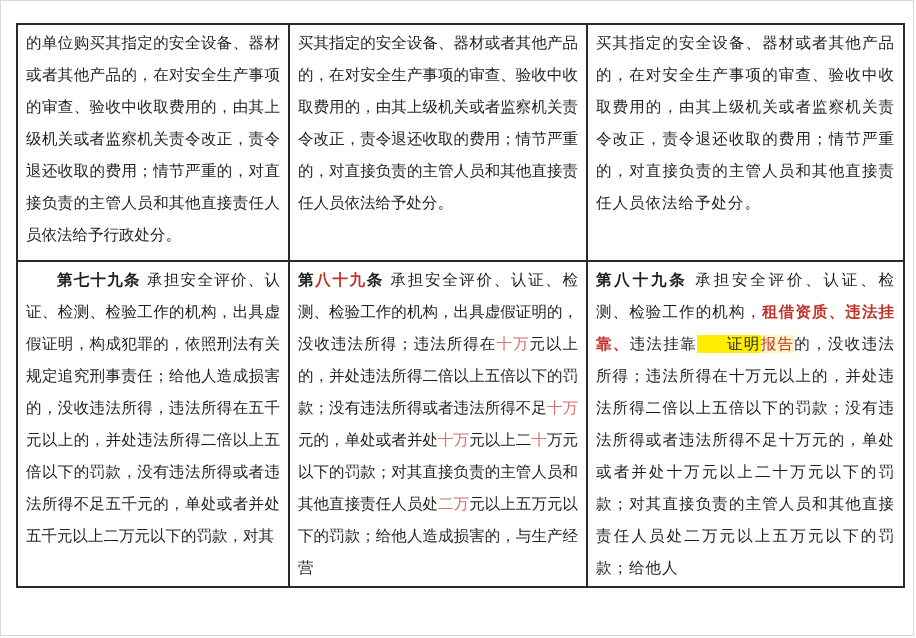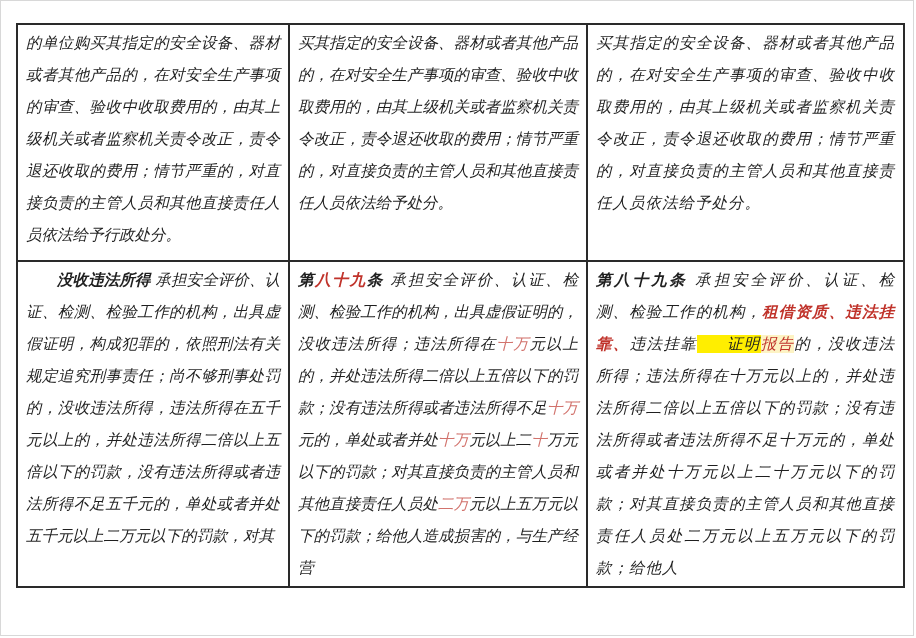--- a/index.html
+++ b/index.html
@@ -37,21 +37,20 @@
   }
   tr.row-1 td { height: 237px; }
   tr.row-2 td { height: 289px; }
   .para {
     font-size: 15.5px;
     line-height: 32px;
     text-align: justify;
     text-justify: inter-ideograph;
     letter-spacing: 0px;
     word-break: break-all;
-    font-style: italic;
   }
   td.col-3 .para { letter-spacing: 1px; }
   .para.indent { text-indent: 2em; }
   .seg-b  { font-weight: bold; }
   .seg-r  { color: var(--red, #c0332b); }
   .seg-pr { color: var(--softRed, #d2736d); margin-top: 16px; }
   .seg-hl { background: var(--highlight, #ffee00); padding-left: 30px; }
   .seg-hlp{ background: var(--highlightPale, #fdf3c4); }
   .footer {
     position: absolute;
@@ -82,21 +81,21 @@
         </td>
         <td class="col-2">
           <div class="para"><span>买其指定的安全设备、器材或者其他产品的，在对安全生产事项的审查、验收中收取费用的，由其上级机关或者监察机关责令改正，责令退还收取的费用；情节严重的，对直接负责的主管人员和其他直接责任人员依法给予处分。</span></div>
         </td>
         <td class="col-3">
           <div class="para"><span>买其指定的安全设备、器材或者其他产品的，在对安全生产事项的审查、验收中收取费用的，由其上级机关或者监察机关责令改正，责令退还收取的费用；情节严重的，对直接负责的主管人员和其他直接责任人员依法给予处分。</span></div>
         </td>
       </tr>
       <tr class="row-2">
         <td class="col-1">
-          <div class="para indent"><span class="seg-b">没收违法所得</span><span> 承担安全评价、认证、检测、检验工作的机构，出具虚假证明，构成犯罪的，依照刑法有关规定追究刑事责任；尚不够刑事处罚的，没收违法所得，违法所得在五千元以上的，并处违法所得二倍以上五倍以下的罚款，没有违法所得或者违法所得不足五千元的，单处或者并处五千元以上二万元以下的罚款，对其</span></div>
+          <div class="para indent"><span class="seg-b">第七十九条</span><span> 承担安全评价、认证、检测、检验工作的机构，出具虚假证明，构成犯罪的，依照刑法有关规定追究刑事责任；给他人造成损害的，没收违法所得，违法所得在五千元以上的，并处违法所得二倍以上五倍以下的罚款，没有违法所得或者违法所得不足五千元的，单处或者并处五千元以上二万元以下的罚款，对其</span></div>
         </td>
         <td class="col-2">
           <div class="para"><span class="seg-b">第</span><span class="seg-b seg-r">八十九</span><span class="seg-b">条</span><span> 承担安全评价、认证、检测、检验工作的机构，出具虚假证明的，没收违法所得；违法所得在</span><span class="seg-pr">十万</span><span>元以上的，并处违法所得二倍以上五倍以下的罚款；没有违法所得或者违法所得不足</span><span class="seg-pr">十万</span><span>元的，单处或者并处</span><span class="seg-pr">十万</span><span>元以上二</span><span class="seg-pr">十</span><span>万元以下的罚款；对其直接负责的主管人员和其他直接责任人员处</span><span class="seg-pr">二万</span><span>元以上五万元以下的罚款；给他人造成损害的，与生产经营</span></div>
         </td>
         <td class="col-3">
           <div class="para"><span class="seg-b">第八十九条</span><span> 承担安全评价、认证、检测、检验工作的机构，</span><span class="seg-b seg-r">租借资质、违法挂靠、</span><span>违法挂靠</span><span class="seg-hl">证明</span><span class="seg-r seg-hlp">报告</span><span>的，没收违法所得；违法所得在十万元以上的，并处违法所得二倍以上五倍以下的罚款；没有违法所得或者违法所得不足十万元的，单处或者并处十万元以上二十万元以下的罚款；对其直接负责的主管人员和其他直接责任人员处二万元以上五万元以下的罚款；给他人</span></div>
         </td>
       </tr>
     </tbody>
   </table>

